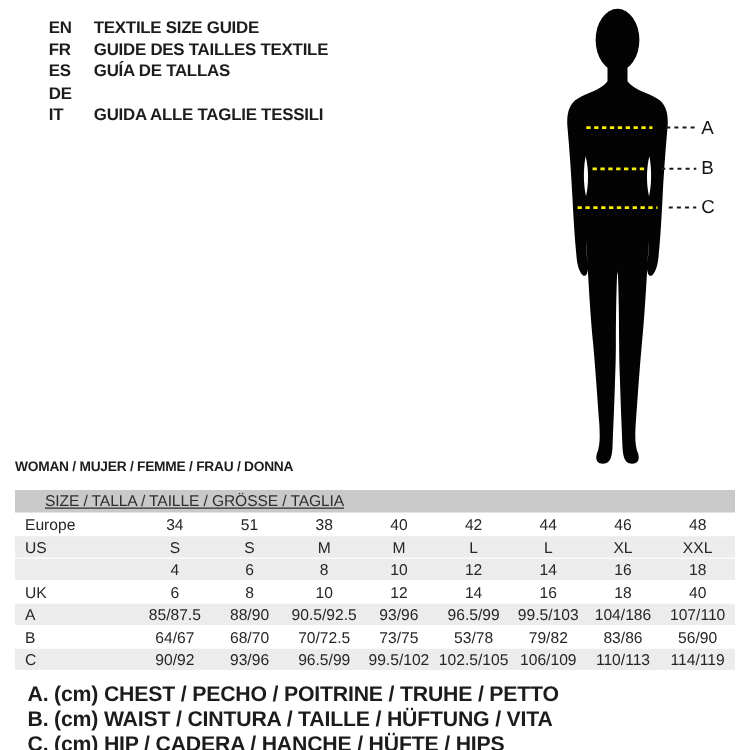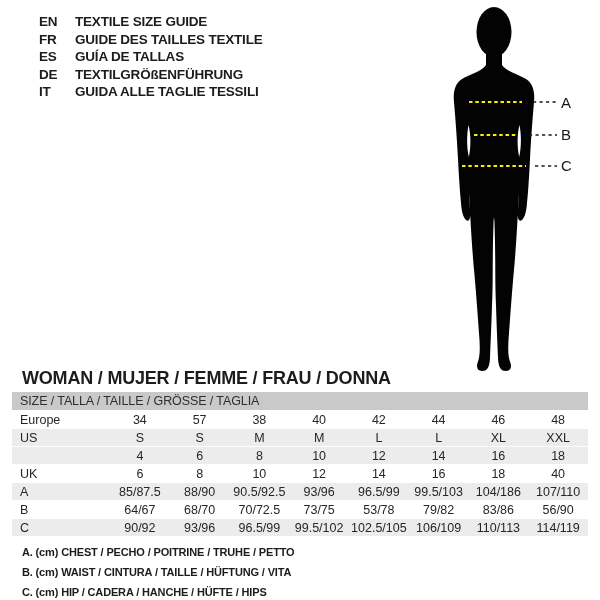--- a/index.html
+++ b/index.html
@@ -15,31 +15,31 @@
   .figure-svg{position:absolute;left:443px;top:5px;}
   .silhouette{fill:var(--silhouette,#000);}
   .gap{fill:#fff;}
   .measure{stroke:var(--measure-yellow,#f8ef00);stroke-width:2.2;stroke-dasharray:3.5 2.8;fill:none;}
   .leader{stroke:var(--leader,#1a1a1a);stroke-width:1.6;stroke-dasharray:3.2 3.3;fill:none;}
   .marker{position:absolute;font-size:15px;line-height:18px;color:#161616;}
   .marker-a{left:561px;top:94px;}
   .marker-b{left:561px;top:126px;}
   .marker-c{left:561px;top:157px;}
   
-  .section-title{position:absolute;left:22px;top:368px;font-size:18px;font-weight:bold;letter-spacing:-0.2px;}
+  .section-title{position:absolute;left:12px;top:368px;font-size:11px;font-weight:bold;letter-spacing:-0.2px;}
   
   .size-table{position:absolute;left:12px;top:392px;width:576px;font-size:12.5px;}
-  .thead{height:18px;line-height:18px;background:var(--header-bg,#c9c9c9);padding-left:8px;color:#2e2e2e;letter-spacing:-0.1px;}
+  .thead{height:18px;line-height:18px;background:var(--header-bg,#c9c9c9);padding-left:24px;color:#2e2e2e;letter-spacing:-0.1px;text-decoration:underline;}
   .trow{display:grid;grid-template-columns:98px repeat(8,1fr);height:17px;margin-top:1px;align-items:center;}
   .trow.shaded{background:var(--row-shade,#ececec);}
   .tcell{text-align:center;color:#262626;white-space:nowrap;}
   .tcell.tlabel{text-align:left;padding-left:8px;}
   
   .legend{position:absolute;left:22px;top:546px;}
-  .legend-line{height:20px;font-size:11px;font-weight:bold;letter-spacing:-0.15px;}
+  .legend-line{height:20px;font-size:17px;font-weight:bold;letter-spacing:-0.15px;}
 </style>
 </head>
 <body>
 
 <div class="page">
 
   <div class="lang-list">
       <div class="lang-row">
         <span class="lang-code">EN</span>
         <span class="lang-label">TEXTILE SIZE GUIDE</span>
@@ -47,21 +47,20 @@
       <div class="lang-row">
         <span class="lang-code">FR</span>
         <span class="lang-label">GUIDE DES TAILLES TEXTILE</span>
       </div>
       <div class="lang-row">
         <span class="lang-code">ES</span>
         <span class="lang-label">GUÍA DE TALLAS</span>
       </div>
       <div class="lang-row">
         <span class="lang-code">DE</span>
-        <span class="lang-label">TEXTILGRÖßENFÜHRUNG</span>
       </div>
       <div class="lang-row">
         <span class="lang-code">IT</span>
         <span class="lang-label">GUIDA ALLE TAGLIE TESSILI</span>
       </div>
     </div>
 
   <svg class="figure-svg" width="118" height="370" viewBox="0 0 118 370">
     <ellipse class="silhouette" cx="51" cy="27" rx="17.5" ry="25"></ellipse>
     <path class="silhouette" d="
@@ -116,21 +115,21 @@
   <div class="marker marker-c">C</div>
 
   <div class="section-title">WOMAN / MUJER / FEMME / FRAU / DONNA</div>
 
   <div class="size-table">
     <div class="thead">SIZE / TALLA / TAILLE / GRÖSSE / TAGLIA</div>
     <div>
         <div class="trow">
           <div class="tcell tlabel">Europe</div>
           <div class="tcell">34</div>
-          <div class="tcell">57</div>
+          <div class="tcell">51</div>
           <div class="tcell">38</div>
           <div class="tcell">40</div>
           <div class="tcell">42</div>
           <div class="tcell">44</div>
           <div class="tcell">46</div>
           <div class="tcell">48</div>
         </div>
         <div class="trow shaded">
           <div class="tcell tlabel">US</div>
           <div class="tcell">S</div>

